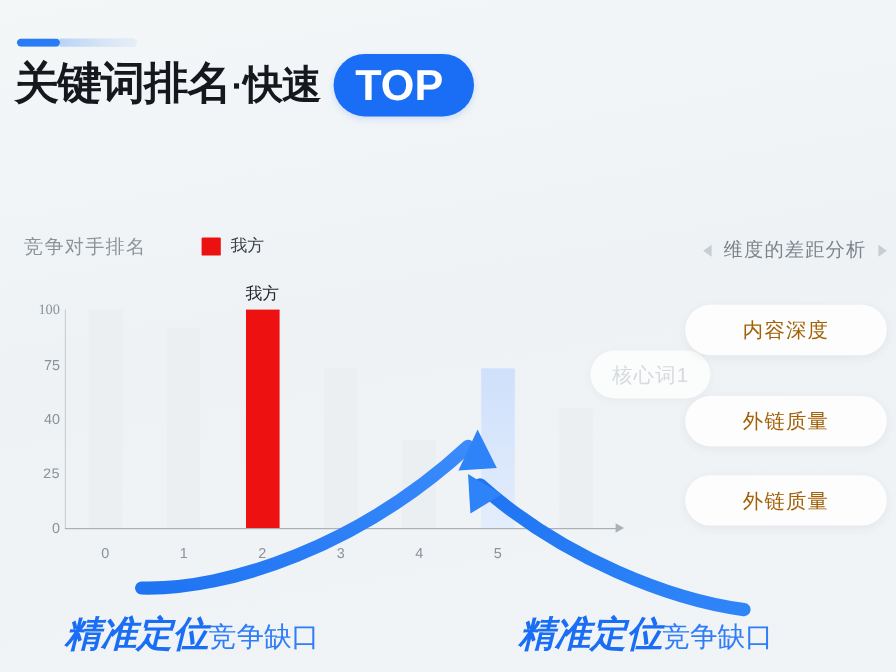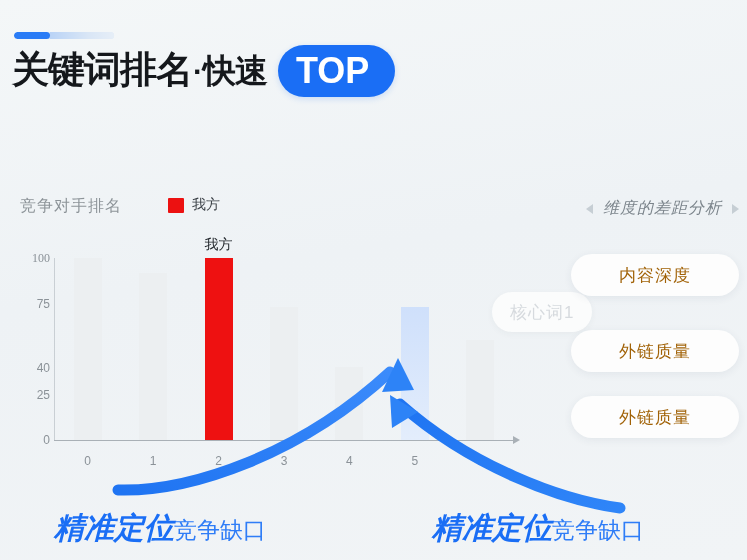--- a/index.html
+++ b/index.html
@@ -44,21 +44,21 @@
   .legend-title{font-size:16px;color:#8d9499;letter-spacing:1px;}
   .legend-item{display:flex;align-items:center;margin-left:46px;}
   .legend-swatch{width:16px;height:15px;background:#ec1111;border-radius:1px;margin-right:8px;}
   .legend-label{font-size:14px;color:#3a4046;}
 
   
   .panel-head{position:absolute;right:8px;top:198px;display:flex;align-items:center;}
   .tri{width:0;height:0;border-top:5px solid transparent;border-bottom:5px solid transparent;}
   .tri-l{border-right:7px solid #c6ced4;margin-right:10px;}
   .tri-r{border-left:7px solid #c6ced4;margin-left:10px;}
-  .panel-head-text{font-size:16px;color:#7b848b;letter-spacing:1px;font-style:italic;}
+  .panel-head-text{font-size:16px;color:#7b848b;letter-spacing:1px;}
 
   
   .chart{position:absolute;left:14px;top:250px;width:520px;height:210px;}
   .yaxis{position:absolute;left:0;top:0;width:36px;height:190px;}
   .ytick{position:absolute;right:0;font-size:12px;color:#8b9298;text-align:right;
     transform:translateY(-50%);width:36px;}
   .axis-v{position:absolute;left:40px;top:8px;width:1px;height:182px;background:#c9cfd4;}
   .axis-h{position:absolute;left:40px;top:190px;height:1px;width:460px;background:#a9b0b6;}
   .axis-arrow{position:absolute;left:499px;top:186px;width:0;height:0;
     border-top:4px solid transparent;border-bottom:4px solid transparent;border-left:7px solid #a9b0b6;}
@@ -122,22 +122,22 @@
   <div class="panel-head">
     <div class="tri tri-l"></div>
     <div class="panel-head-text">维度的差距分析</div>
     <div class="tri tri-r"></div>
   </div>
 
   <div class="chart">
     <div class="yaxis">
         <div class="ytick" style="top: 8px; font-family: Liberation Serif, serif;">100</div>
         <div class="ytick" style="top: 53.5px;">75</div>
-        <div class="ytick" style="top: 99px; margin-top: 19px;">40</div>
-        <div class="ytick" style="top: 144.5px;">25</div>
+        <div class="ytick" style="top: 99px;">40</div>
+        <div class="ytick" style="top: 144.5px; font-family: Liberation Mono, monospace;">25</div>
         <div class="ytick" style="top: 190px;">0</div>
       </div>
     <div class="axis-v"></div>
     <div class="axis-h"></div>
     <div class="axis-arrow"></div>
     <div class="plot" id="plot">
         <div class="bar" style="left: 18.7143px; width: 28px; height: 182px;"></div>
         <div class="xtick" style="left: 32.7143px;">0</div>
         <div class="bar" style="left: 84.1429px; width: 28px; height: 167.44px;"></div>
         <div class="xtick" style="left: 98.1429px;">1</div>

